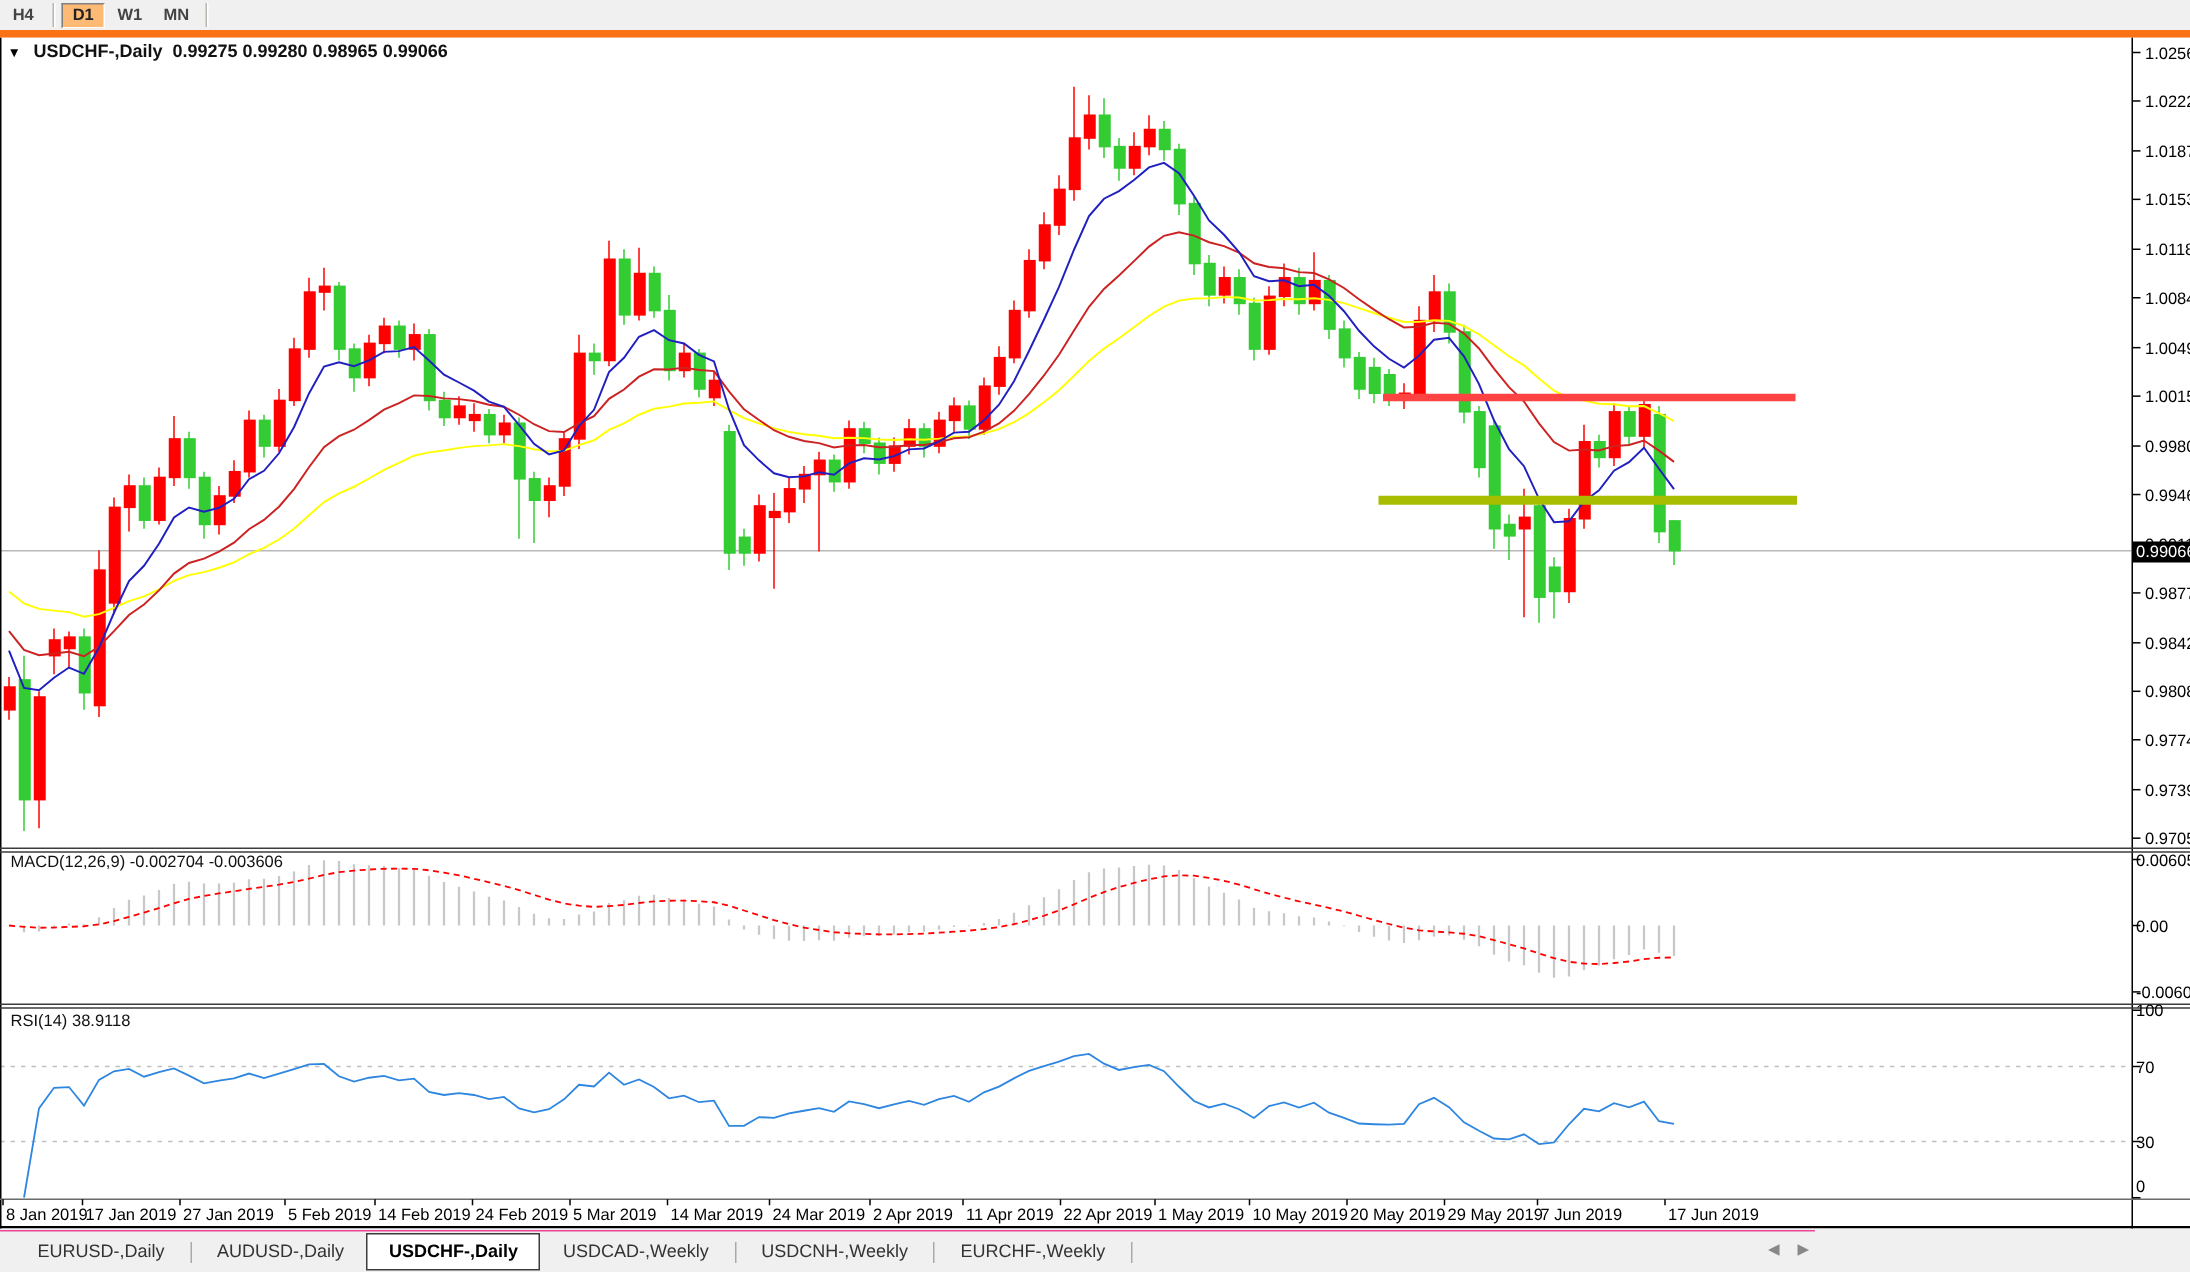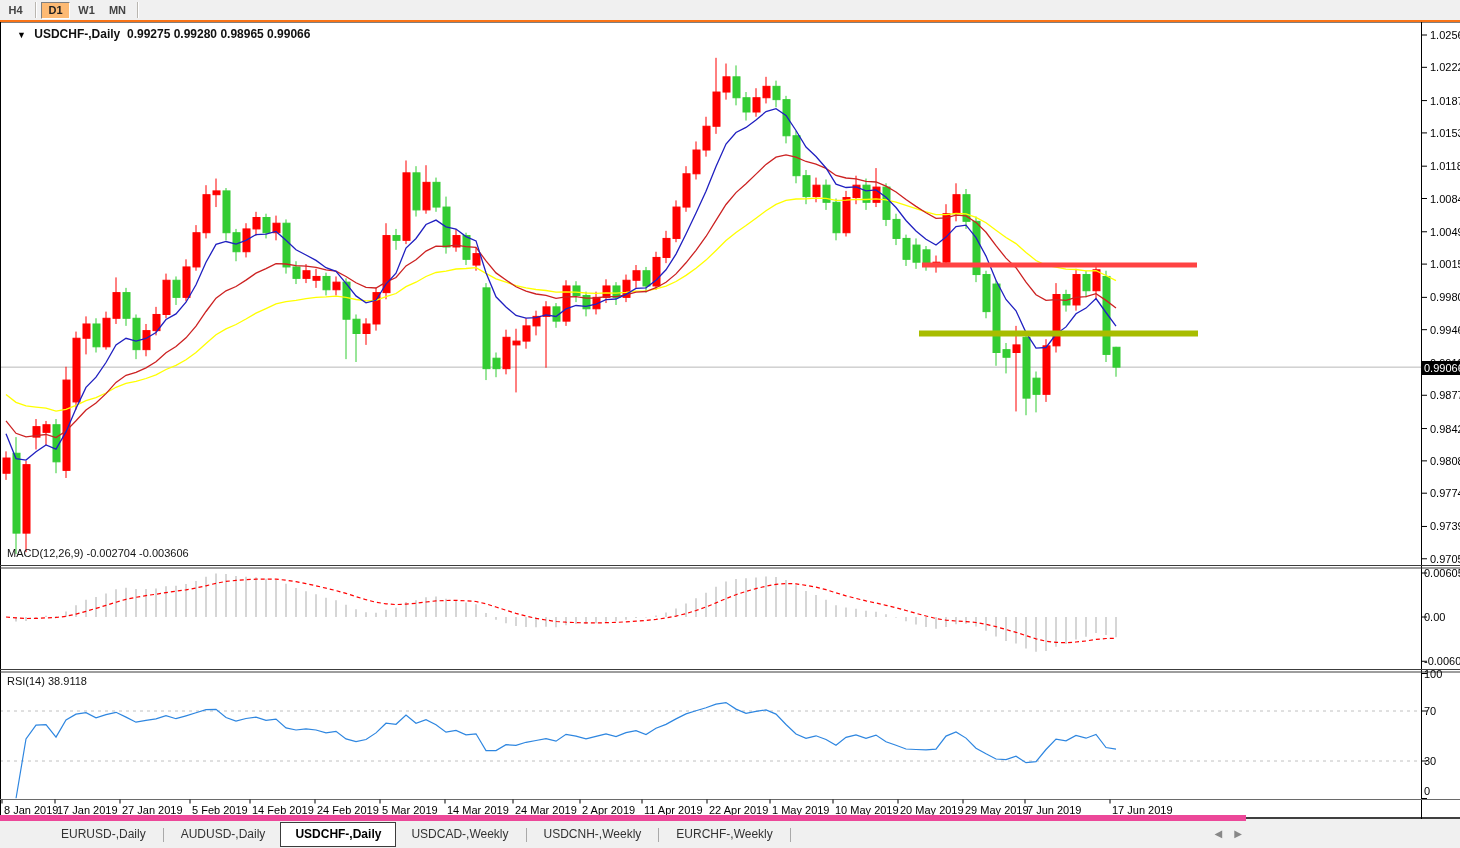--- a/index.html
+++ b/index.html
@@ -1,35 +1,35 @@
 <!DOCTYPE html>
 <html><head>
 <meta charset="utf-8">
 <style>
   html,body{margin:0;padding:0;background:#f0f0f0;width:1460px;height:848px;overflow:hidden;
     font-family:"Liberation Sans","DejaVu Sans",sans-serif;-webkit-font-smoothing:none;}
   .screen{position:relative;width:1460px;height:848px;}
   svg text{font-family:"Liberation Sans","DejaVu Sans",sans-serif;}
   
   .toolbar{position:absolute;top:0;left:0;width:1460px;height:20px;background:#f0f0f0;
-    border-bottom:2px solid #f97316;display:flex;align-items:center;z-index:5;}
+    border-bottom:5px solid #f97316;display:flex;align-items:center;z-index:5;}
   .tf{height:17px;min-width:29px;margin:0 1px;background:transparent;border:1px solid transparent;
     font:600 11px "Liberation Sans",sans-serif;color:#444;text-align:center;line-height:15px;padding:0 3px;}
   .tf.active{background:#fdba74;border-top:1px solid #808080;border-left:1px solid #808080;
     border-bottom:1px solid #fff;border-right:1px solid #fff;color:#222;}
   .tb-sep{width:1px;height:16px;background:#b9b6b0;margin:0 4px;box-shadow:1px 0 0 #fff;}
   
-  .chart-title{position:absolute;left:17px;top:27px;font-size:12px;font-weight:bold;color:#111;z-index:4;}
+  .chart-title{position:absolute;left:5px;top:27px;font-size:12px;font-weight:bold;color:#111;z-index:4;}
   .chart-title .tri{font-size:9px;margin-right:5px;color:#000;}
   .pane-label{position:absolute;left:7px;font-size:11px;color:#111;z-index:4;}
   .price-tag{position:absolute;left:1422px;top:361px;width:37px;height:14px;background:#000;color:#fff;
     font-size:11px;line-height:14px;padding-left:2px;z-index:4;}
   
   .tabbar{position:absolute;left:0;bottom:0;width:1210px;height:27px;background:#f0f0f0;
-    border-top:6px solid #ec4899;display:flex;align-items:center;z-index:5;padding-left:36px;}
+    border-top:1px solid #ec4899;display:flex;align-items:center;z-index:5;}
   .tab{height:21px;line-height:21px;padding:0 14px;font-size:12px;color:#333;background:transparent;
     border:1px solid transparent;white-space:nowrap;}
   .tab.active{background:#fff;border:1px solid #3c3c3c;font-weight:bold;color:#000;height:23px;line-height:22px;}
   .tab-sep{width:1px;height:14px;background:#a9a9a9;margin:0 2px;}
   .tab-scroll{position:absolute;right:4px;top:6px;display:flex;gap:12px;}
   .tab-arrow{font-size:10px;color:#888;line-height:14px;}
 </style>
 </head>
 <body>
 
@@ -502,21 +502,21 @@
     <button class="tf">W1</button>
     <button class="tf">MN</button>
     <div class="tb-sep"></div>
   </div>
 
   <div class="chart-title">
     <span class="tri">▼</span>
     <span>USDCHF-,Daily</span>&nbsp;
     <span>0.99275 0.99280 0.98965 0.99066</span>
   </div>
-  <div class="pane-label" style="top:547px;">
+  <div class="pane-label" style="top:569px;">
     <span>MACD(12,26,9)</span>
     <span>-0.002704 -0.003606</span>
   </div>
   <div class="pane-label" style="top:675px;text-align:right;">
     <span>RSI(14)</span>
     <span>38.9118</span>
   </div>
   <div class="price-tag">0.99066</div>
 
   <div class="tabbar">

